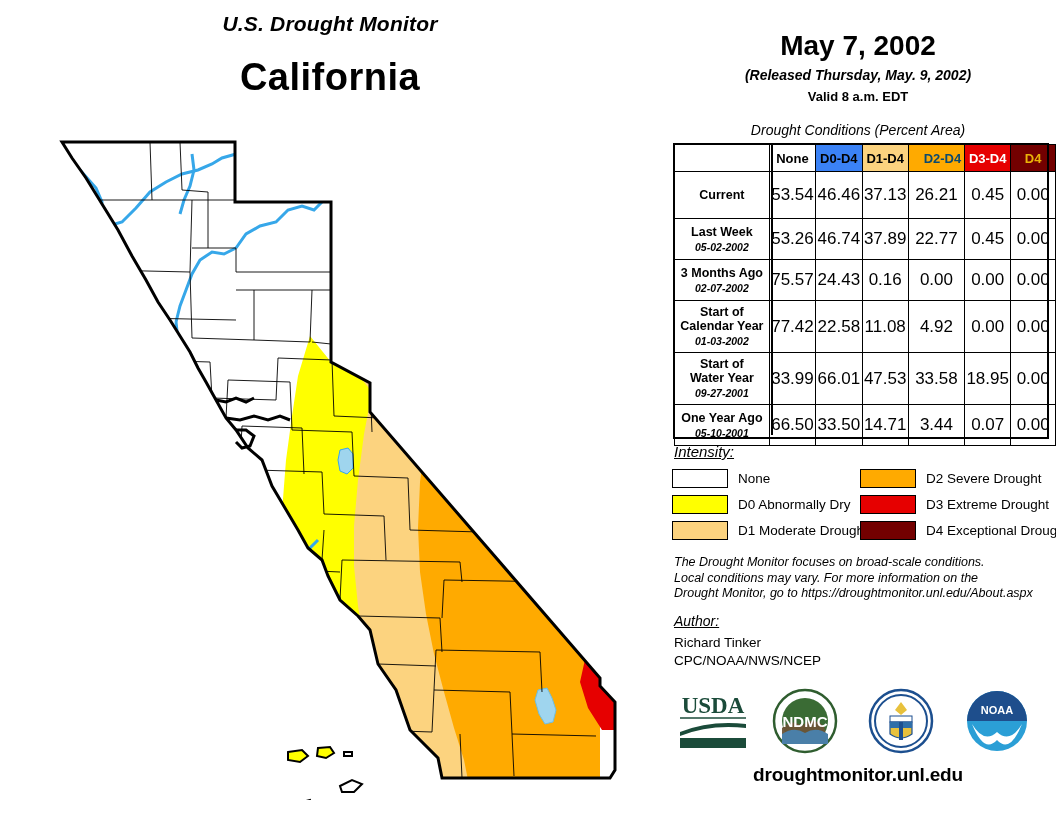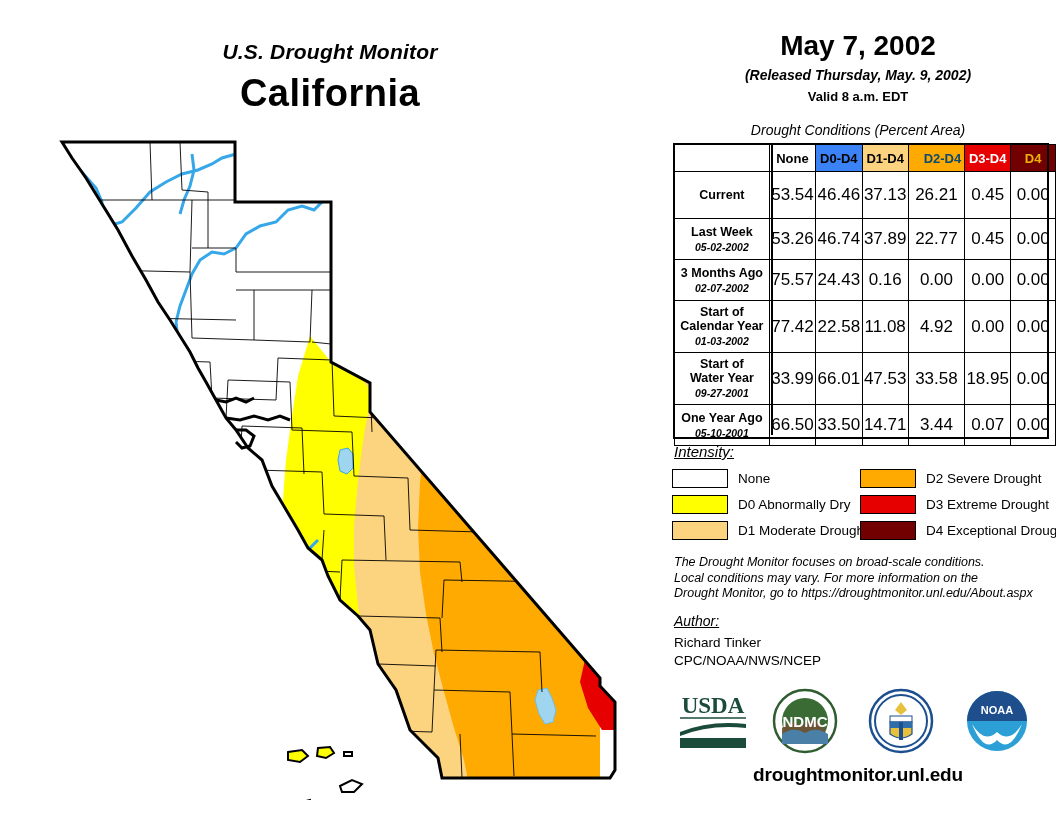--- a/index.html
+++ b/index.html
@@ -17,34 +17,34 @@
   }
 
   
   #map-panel {
     position: absolute;
     left: 0; top: 0;
     width: 660px; height: 816px;
   }
   #map-title-block {
     position: absolute;
-    left: 0; top: 40px;
+    left: 0; top: 12px;
     width: 660px;
     text-align: center;
   }
   #map-supertitle {
     font-size: 21px;
     font-weight: bold;
     font-style: italic;
     letter-spacing: 0.2px;
   }
   #map-title {
     font-size: 38px;
     font-weight: bold;
-    margin-top: 8px;
+    margin-top: 20px;
     letter-spacing: 0.5px;
   }
   #map-figure {
     position: absolute;
     left: 40px; top: 130px;
     width: 600px; height: 670px;
   }
   #map-figure svg { display: block; width: 600px; height: 670px; }
 
   

